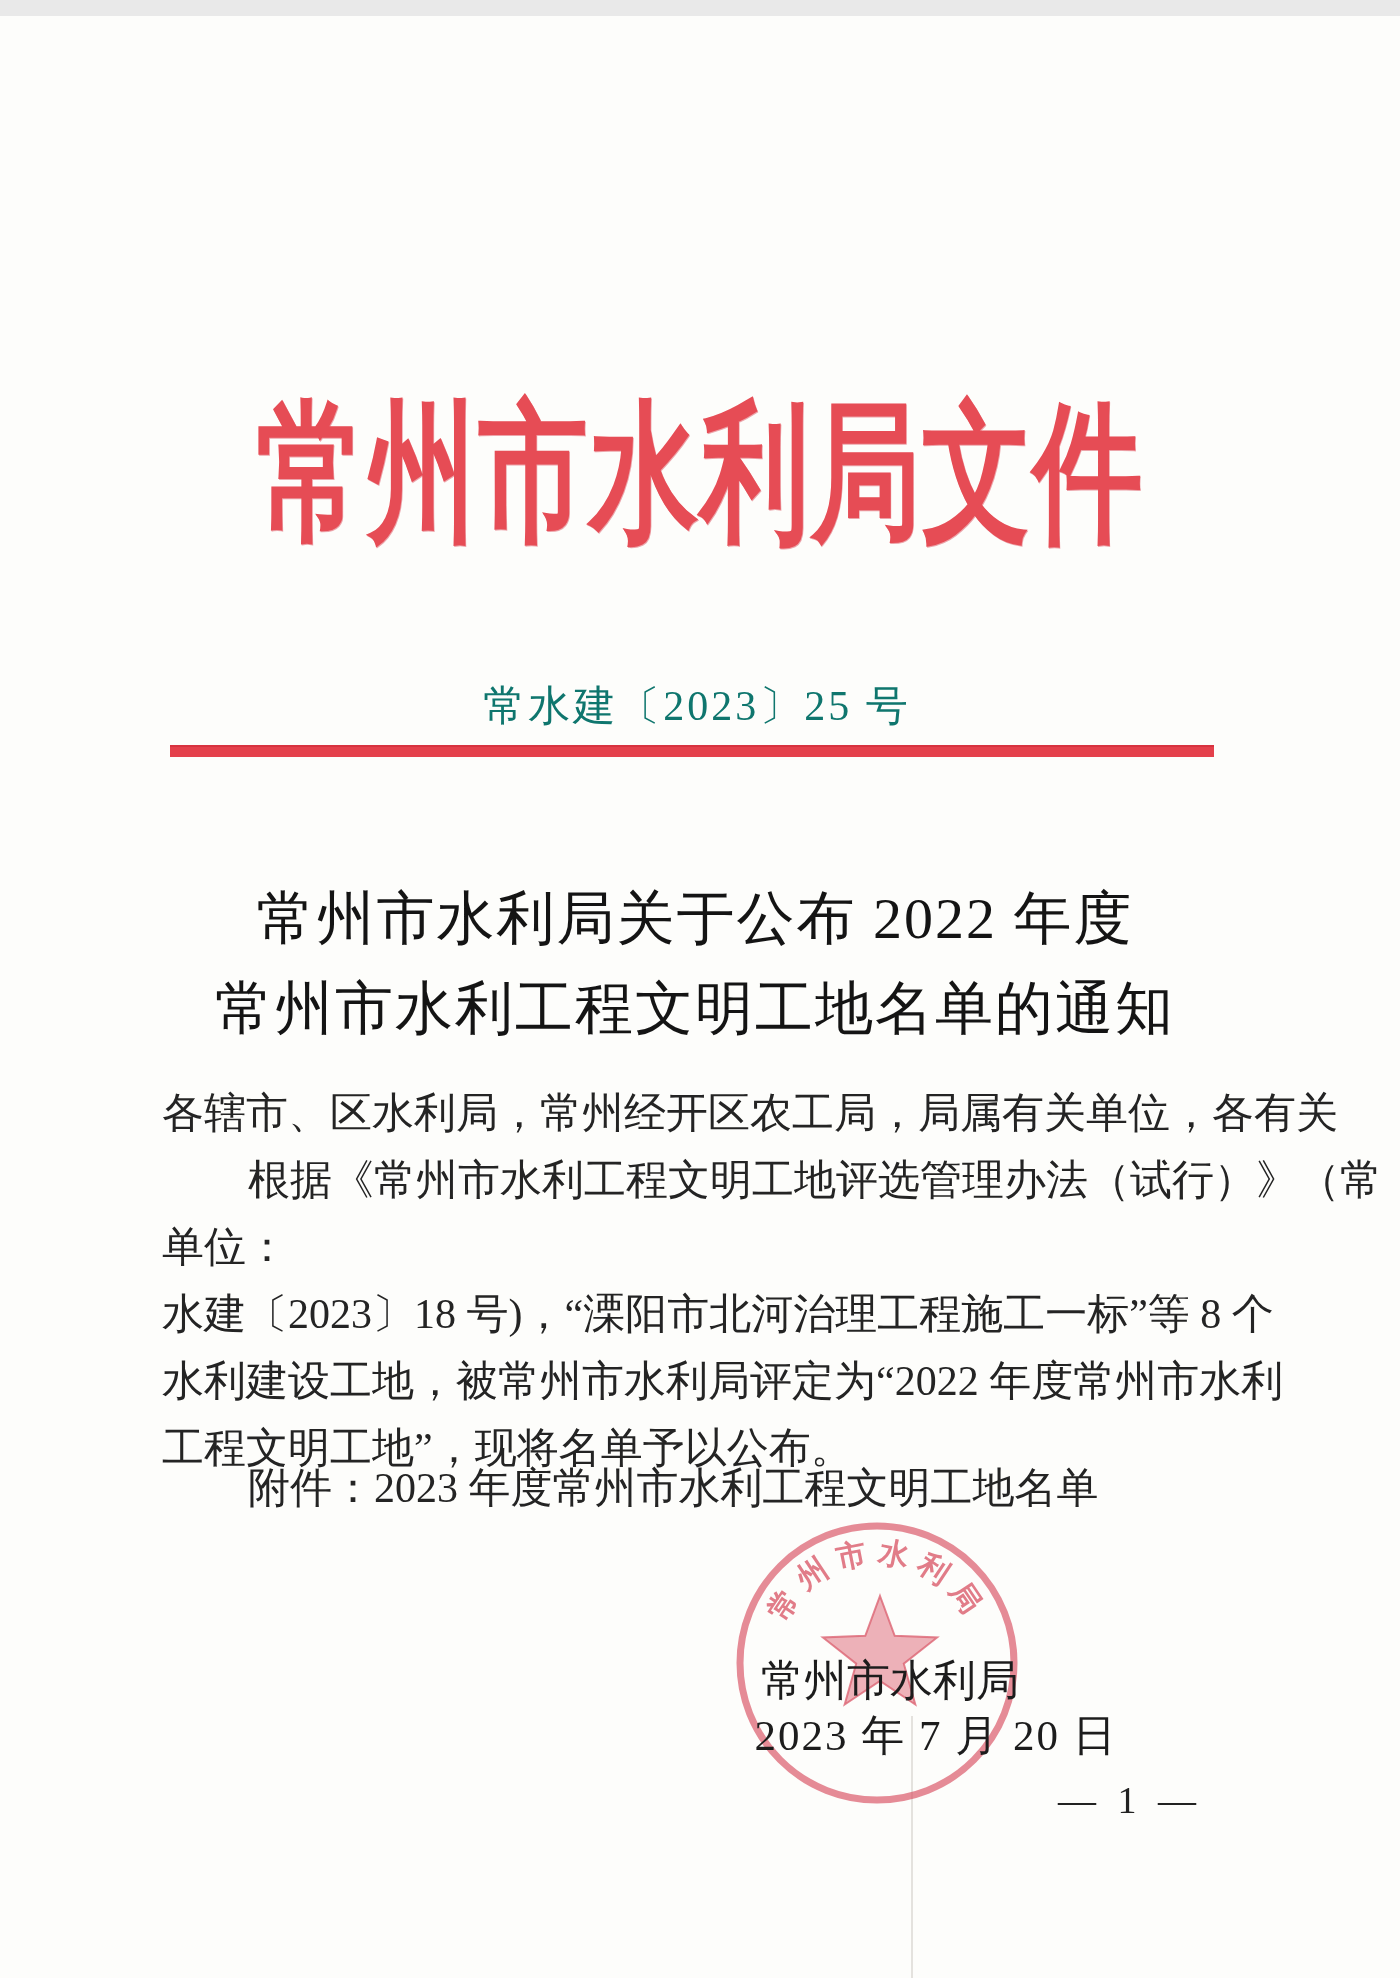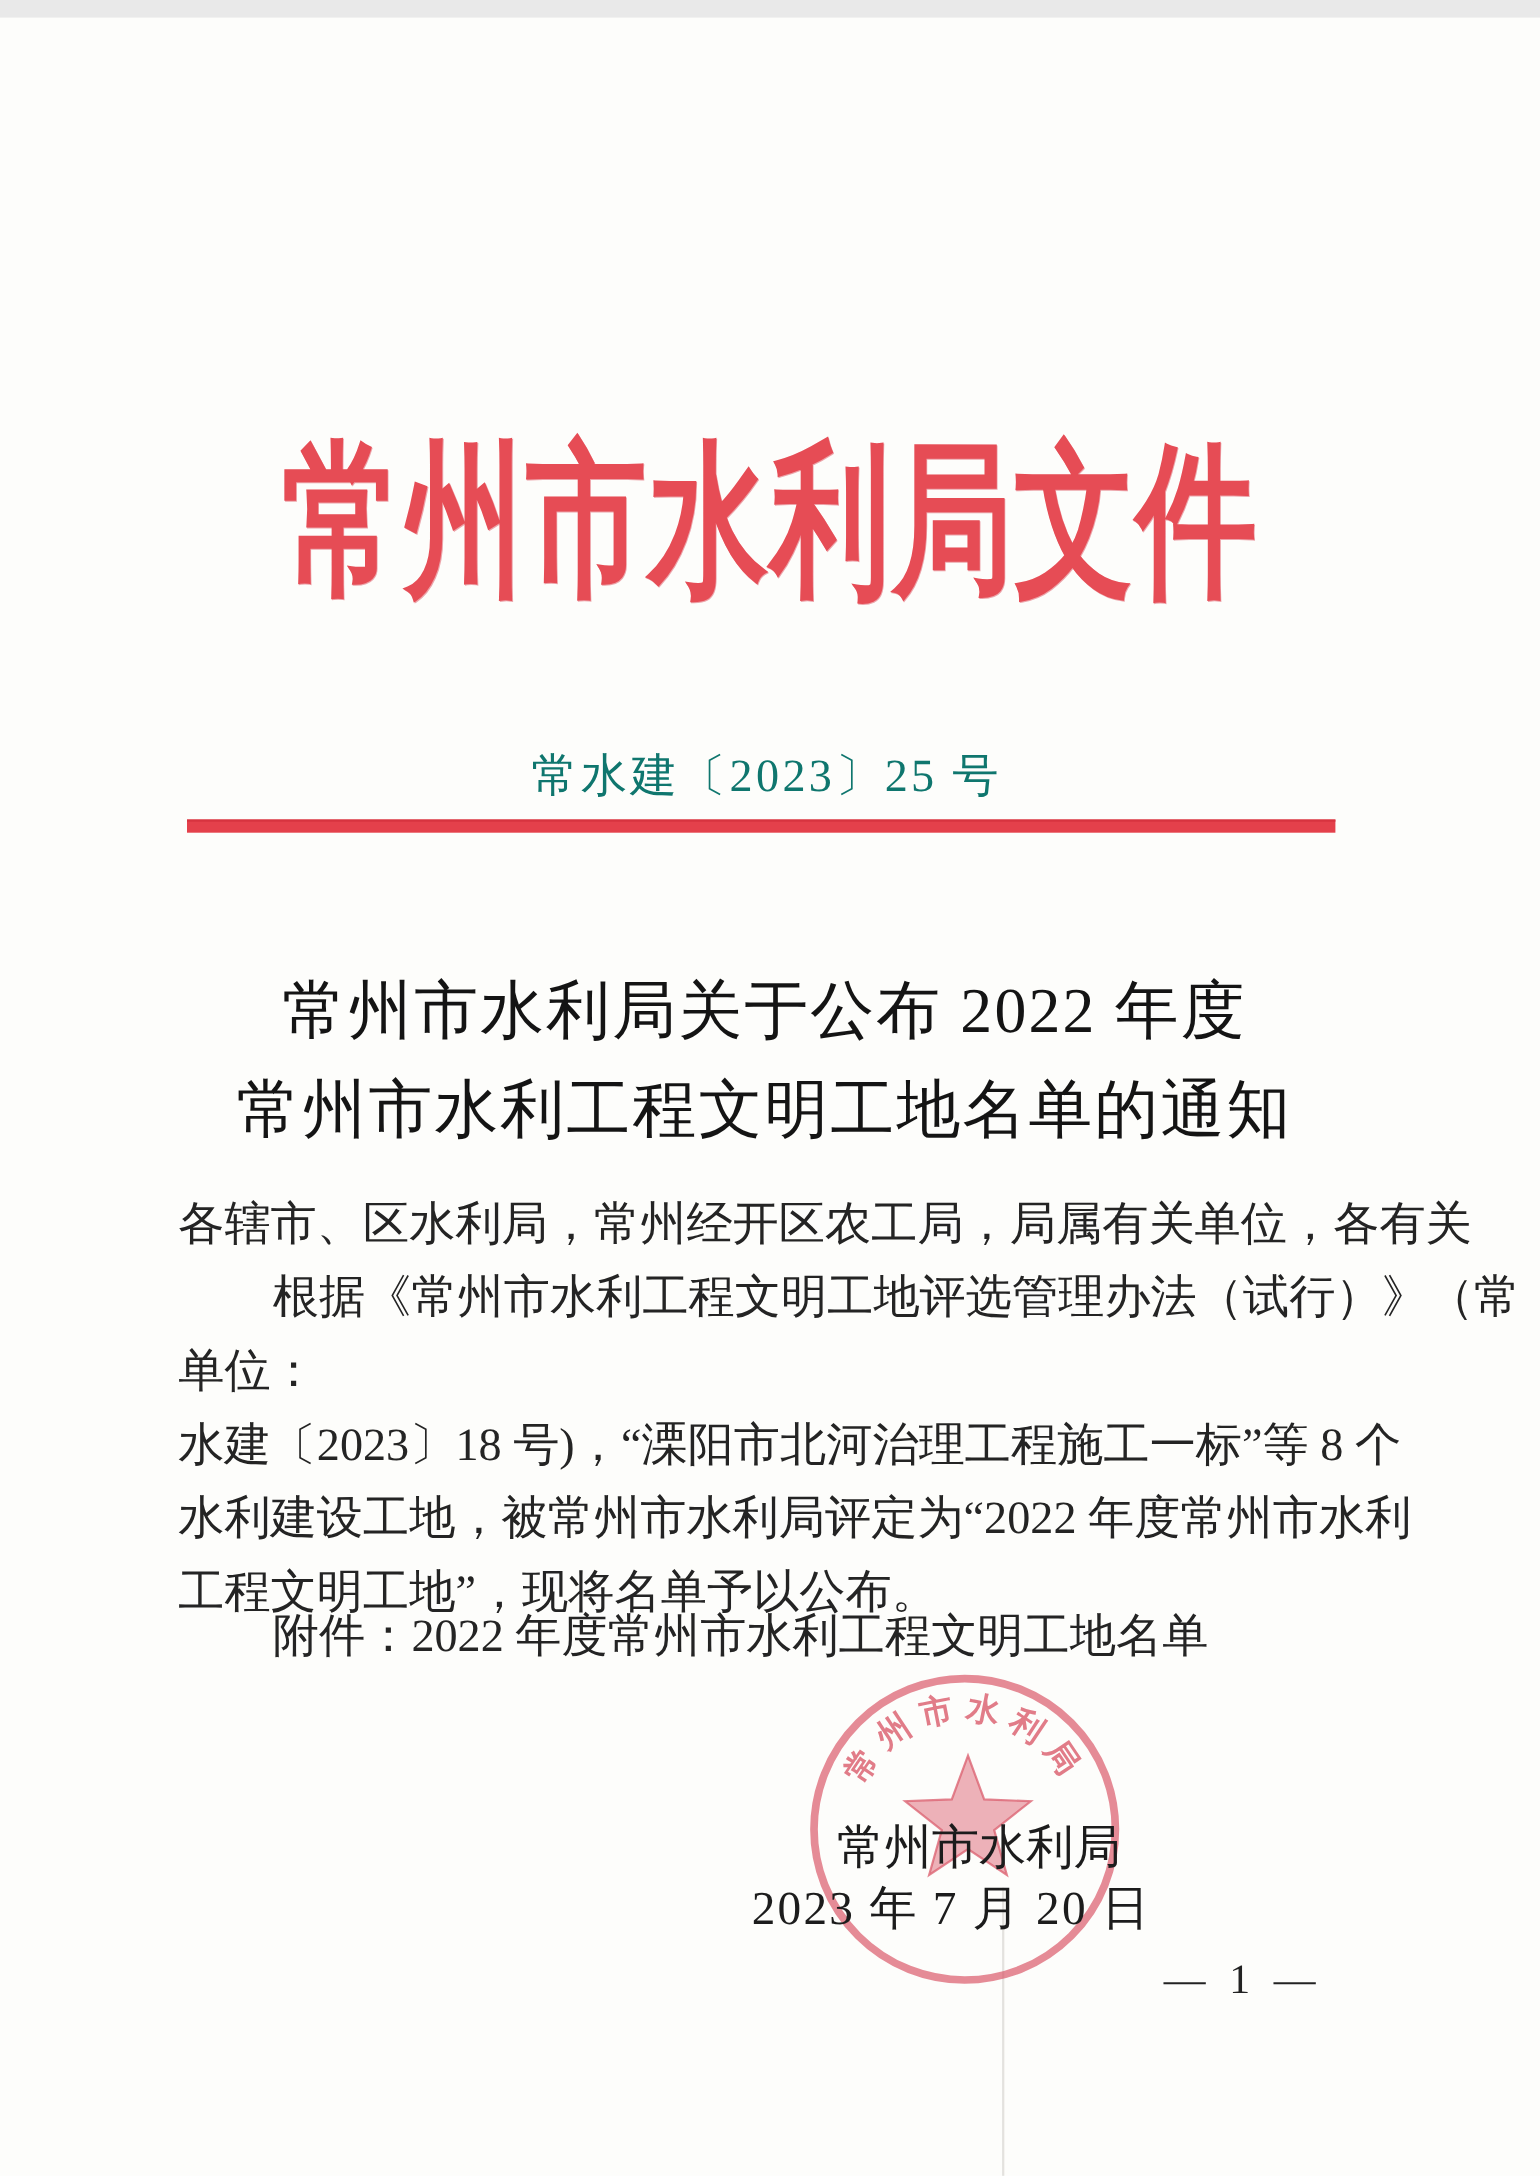--- a/index.html
+++ b/index.html
@@ -64,21 +64,21 @@
     font-size:42px;line-height:52px;
     white-space:nowrap;color:#242424;
   }
   
   .signer{
     position:absolute;left:690px;top:1640px;width:400px;
     text-align:center;font-size:43px;line-height:50px;
     white-space:nowrap;color:#1c1c1c;z-index:3;
   }
   .sign-date{
-    position:absolute;left:650px;top:1695px;width:430px;
+    position:absolute;left:721px;top:1695px;width:430px;
     text-align:center;font-size:43px;line-height:50px;
     letter-spacing:2px;white-space:nowrap;color:#1c1c1c;z-index:3;
   }
   
   .stamp{
     position:absolute;left:732px;top:1502px;
     width:290px;height:290px;z-index:2;
     opacity:.88;
   }
   
@@ -114,21 +114,21 @@
 
   <div class="body-text">
     <div class="body-line">各辖市、区水利局，常州经开区农工局，局属有关单位，各有关</div>
     <div class="body-line indent">根据《常州市水利工程文明工地评选管理办法（试行）》（常</div>
     <div class="body-line">单位：</div>
     <div class="body-line">水建〔2023〕18 号)，“溧阳市北河治理工程施工一标”等 8 个</div>
     <div class="body-line">水利建设工地，被常州市水利局评定为“2022 年度常州市水利</div>
     <div class="body-line">工程文明工地”，现将名单予以公布。</div>
   </div>
 
-  <div class="attachment">附件：2022 年度常州市水利工程文明工地名单</div>
+  <div class="attachment">附件：2023 年度常州市水利工程文明工地名单</div>
 
   <svg class="stamp" viewBox="0 0 290 290" xmlns="http://www.w3.org/2000/svg">
     <circle cx="145" cy="145" r="137" fill="none" stroke="#d85062" stroke-width="7" stroke-opacity="0.75"></circle>
     <polygon points="148,78 162.7,117.8 205.1,119.5 171.8,145.7 183.3,186.5 148,163 112.7,186.5 124.2,145.7 90.9,119.5 133.3,117.8" fill="#d85062" fill-opacity="0.5" stroke="#d85062" stroke-opacity="0.8" stroke-width="2"></polygon>
     <defs>
       <path id="stamp-arc" d="M 51,110.8 A 100,100 0 0 1 239,110.8" fill="none"></path>
     </defs>
     <text font-size="30" fill="#d85062" fill-opacity="0.85" letter-spacing="9" font-weight="bold" font-family="Liberation Serif, DejaVu Serif, serif">
       <textPath href="#stamp-arc" startOffset="50%" text-anchor="middle">常州市水利局</textPath>
     </text>

